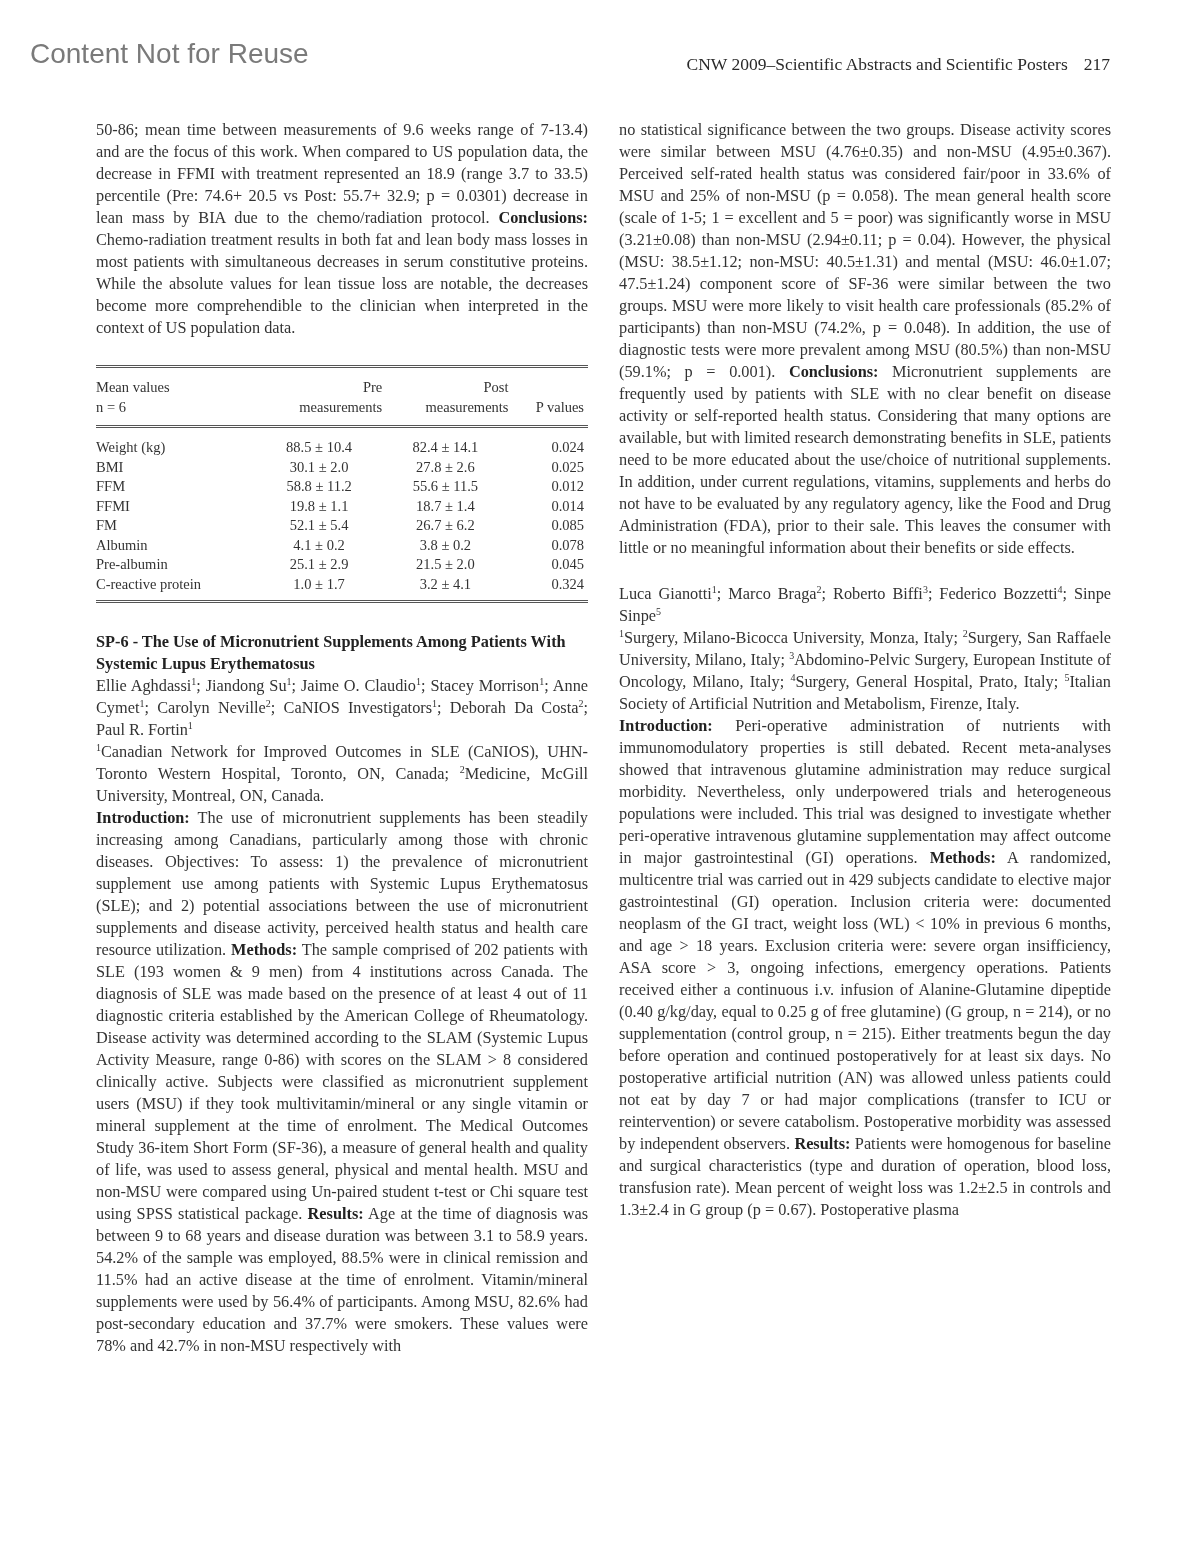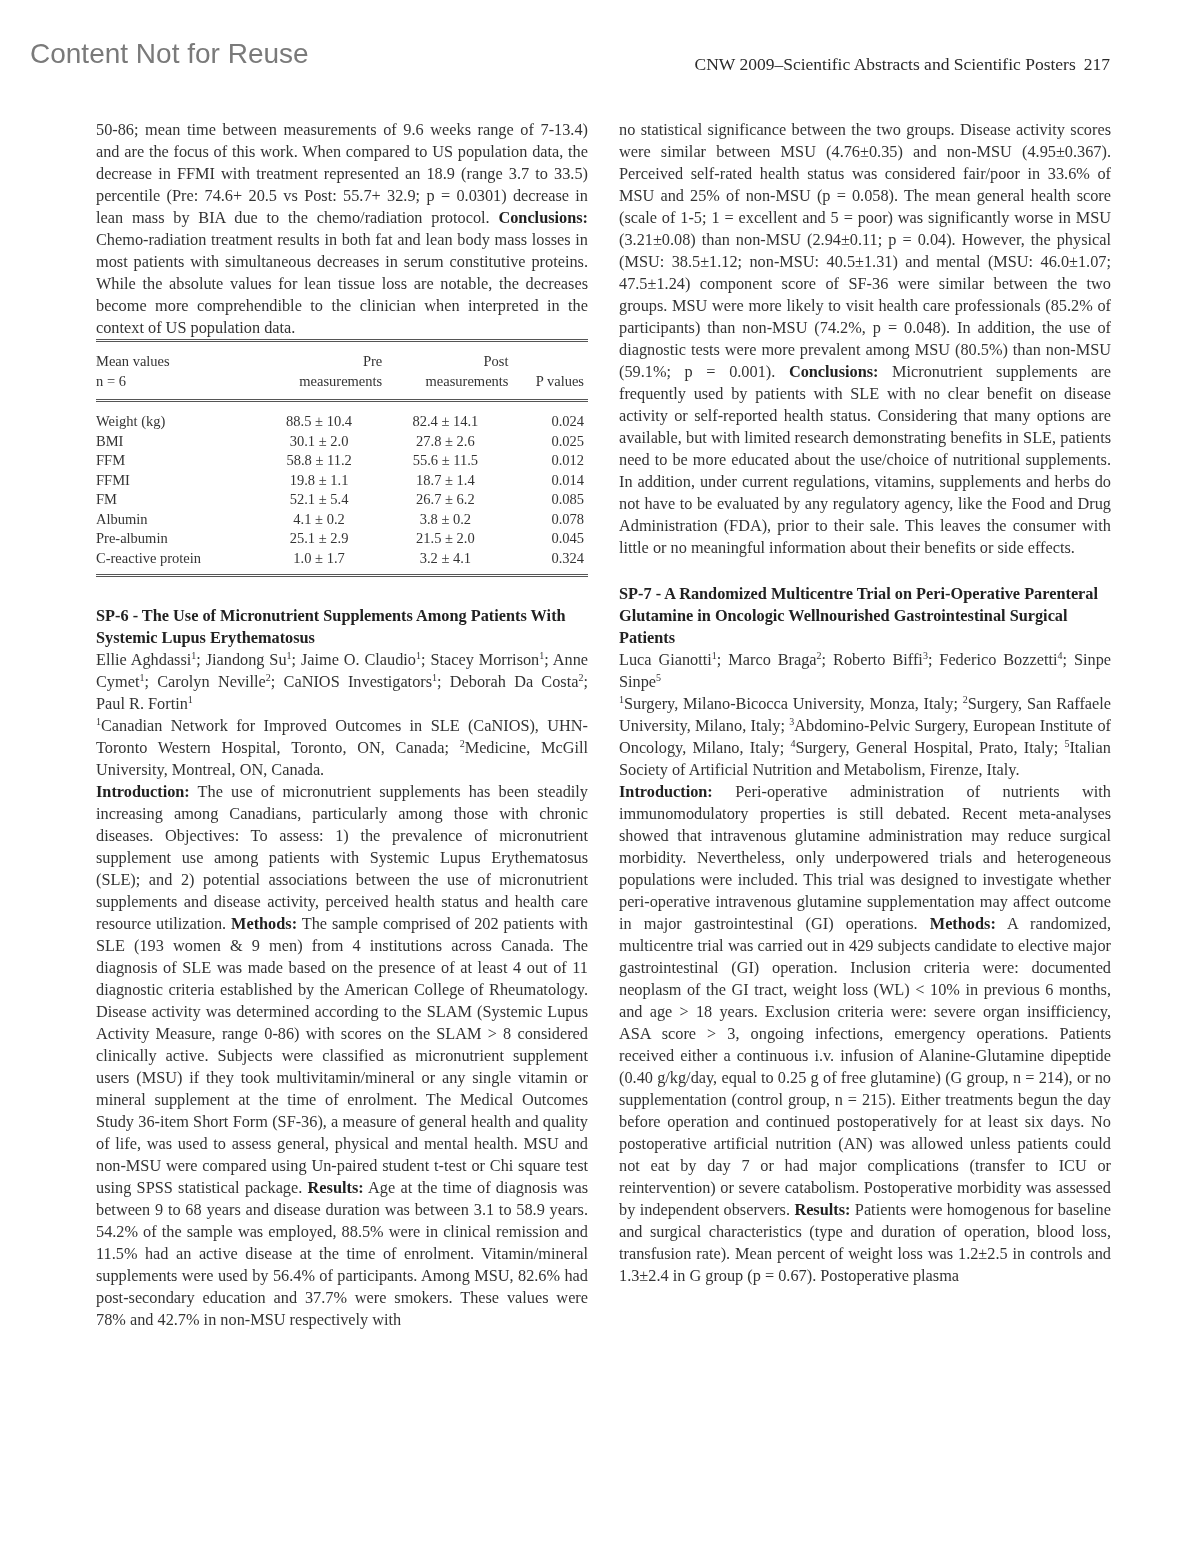--- a/index.html
+++ b/index.html
@@ -1,27 +1,27 @@
 <!DOCTYPE html>
 <html><head>
 <meta charset="utf-8">
 <style>
   html, body { margin: 0; padding: 0; background: #ffffff; }
   body { width: 1200px; height: 1558px; position: relative; overflow: hidden; color: #2a2a2a; }
   .watermark { position: absolute; left: 30px; top: 38px; font-family: "Liberation Sans", sans-serif; font-size: 28px; color: #7a7a7a; }
   .running-head { position: absolute; left: 610px; top: 54px; width: 500px; font-family: "Liberation Serif", serif; font-size: 17.5px; color: #2a2a2a; text-align: right; }
-  .running-head .pg { margin-left: 8px; }
+  .running-head .pg { margin-left: 16px; }
   .col { position: absolute; top: 119px; width: 492px; font-family: "Liberation Serif", serif; font-size: 16.3px; line-height: 22px; text-align: justify; color: #333; }
   .col-left { left: 96px; }
   .col-right { left: 619px; }
   .col p { margin: 0; }
   b { font-weight: bold; color: #222; }
   .abs-title { font-weight: bold; color: #222; text-align: left; }
   .sup { font-size: 10px; vertical-align: super; line-height: 0; }
-  table.data { width: 492px; border-collapse: collapse; font-family: "Liberation Serif", serif; font-size: 14.5px; line-height: 19.5px; color: #333; }
+  table.data { width: 492px; border-collapse: collapse; margin-top: 26px; font-family: "Liberation Serif", serif; font-size: 14.5px; line-height: 19.5px; color: #333; }
   table.data thead tr:first-child th { border-top: 3px double #555; padding-top: 10px; }
   table.data thead tr:last-child th { border-bottom: 3px double #555; padding-bottom: 8px; }
   table.data th { font-weight: normal; text-align: right; padding: 0; }
   table.data th.first, table.data td.first { text-align: left; }
   table.data th.pv, table.data td.pv { text-align: right; padding-right: 4px; }
   table.data tbody tr:first-child td { padding-top: 10px; }
   table.data tbody tr:last-child td { border-bottom: 3px double #555; padding-bottom: 6px; }
   table.data td { text-align: center; padding: 0; }
   .spacer-sm { height: 28px; }
   .gap { height: 24px; }
@@ -109,17 +109,16 @@
   <p id="sp6-authors"><span>Ellie Aghdassi</span><span class="sup">1</span>; <span>Jiandong Su</span><span class="sup">1</span>; <span>Jaime O. Claudio</span><span class="sup">1</span>; <span>Stacey Morrison</span><span class="sup">1</span>; <span>Anne Cymet</span><span class="sup">1</span>; <span>Carolyn Neville</span><span class="sup">2</span>; <span>CaNIOS Investigators</span><span class="sup">1</span>; <span>Deborah Da Costa</span><span class="sup">2</span>; <span>Paul R. Fortin</span><span class="sup">1</span></p>
   <p id="sp6-affs"><span class="sup">1</span><span>Canadian Network for Improved Outcomes in SLE (CaNIOS), UHN-Toronto Western Hospital, Toronto, ON, Canada; </span><span class="sup">2</span><span>Medicine, McGill University, Montreal, ON, Canada.</span></p>
   <p><b>Introduction:</b><span> The use of micronutrient supplements has been steadily increasing among Canadians, particularly among those with chronic diseases. Objectives: To assess: 1) the prevalence of micronutrient supplement use among patients with Systemic Lupus Erythematosus (SLE); and 2) potential associations between the use of micronutrient supplements and disease activity, perceived health status and health care resource utilization. </span><b>Methods:</b><span> The sample comprised of 202 patients with SLE (193 women &amp; 9 men) from 4 institutions across Canada. The diagnosis of SLE was made based on the presence of at least 4 out of 11 diagnostic criteria established by the American College of Rheumatology. Disease activity was determined according to the SLAM (Systemic Lupus Activity Measure, range 0-86) with scores on the SLAM &gt; 8 considered clinically active. Subjects were classified as micronutrient supplement users (MSU) if they took multivitamin/mineral or any single vitamin or mineral supplement at the time of enrolment. The Medical Outcomes Study 36-item Short Form (SF-36), a measure of general health and quality of life, was used to assess general, physical and mental health. MSU and non-MSU were compared using Un-paired student t-test or Chi square test using SPSS statistical package. </span><b>Results:</b><span> Age at the time of diagnosis was between 9 to 68 years and disease duration was between 3.1 to 58.9 years. 54.2% of the sample was employed, 88.5% were in clinical remission and 11.5% had an active disease at the time of enrolment. Vitamin/mineral supplements were used by 56.4% of participants. Among MSU, 82.6% had post-secondary education and 37.7% were smokers. These values were 78% and 42.7% in non-MSU respectively with</span></p>
 </div>
 
 <div class="col col-right">
   <p><span>no statistical significance between the two groups. Disease activity scores were similar between MSU (4.76±0.35) and non-MSU (4.95±0.367). Perceived self-rated health status was considered fair/poor in 33.6% of MSU and 25% of non-MSU (p = 0.058). The mean general health score (scale of 1-5; 1 = excellent and 5 = poor) was significantly worse in MSU (3.21±0.08) than non-MSU (2.94±0.11; p = 0.04). However, the physical (MSU: 38.5±1.12; non-MSU: 40.5±1.31) and mental (MSU: 46.0±1.07; 47.5±1.24) component score of SF-36 were similar between the two groups. MSU were more likely to visit health care professionals (85.2% of participants) than non-MSU (74.2%, p = 0.048). In addition, the use of diagnostic tests were more prevalent among MSU (80.5%) than non-MSU (59.1%; p = 0.001). </span><b>Conclusions:</b><span> Micronutrient supplements are frequently used by patients with SLE with no clear benefit on disease activity or self-reported health status. Considering that many options are available, but with limited research demonstrating benefits in SLE, patients need to be more educated about the use/choice of nutritional supplements. In addition, under current regulations, vitamins, supplements and herbs do not have to be evaluated by any regulatory agency, like the Food and Drug Administration (FDA), prior to their sale. This leaves the consumer with little or no meaningful information about their benefits or side effects.</span></p>
 
   <div class="gap"></div>
 
-  <p class="abs-title">SP-7 - A Randomized Multicentre Trial on Peri-Operative Parenteral Glutamine in Oncologic Wellnourished Gastrointestinal Surgical Patients</p>
   <p id="sp7-authors"><span>Luca Gianotti</span><span class="sup">1</span>; <span>Marco Braga</span><span class="sup">2</span>; <span>Roberto Biffi</span><span class="sup">3</span>; <span>Federico Bozzetti</span><span class="sup">4</span>; <span>Sinpe Sinpe</span><span class="sup">5</span></p>
   <p id="sp7-affs"><span class="sup">1</span><span>Surgery, Milano-Bicocca University, Monza, Italy; </span><span class="sup">2</span><span>Surgery, San Raffaele University, Milano, Italy; </span><span class="sup">3</span><span>Abdomino-Pelvic Surgery, European Institute of Oncology, Milano, Italy; </span><span class="sup">4</span><span>Surgery, General Hospital, Prato, Italy; </span><span class="sup">5</span><span>Italian Society of Artificial Nutrition and Metabolism, Firenze, Italy.</span></p>
   <p><b>Introduction:</b><span> Peri-operative administration of nutrients with immunomodulatory properties is still debated. Recent meta-analyses showed that intravenous glutamine administration may reduce surgical morbidity. Nevertheless, only underpowered trials and heterogeneous populations were included. This trial was designed to investigate whether peri-operative intravenous glutamine supplementation may affect outcome in major gastrointestinal (GI) operations. </span><b>Methods:</b><span> A randomized, multicentre trial was carried out in 429 subjects candidate to elective major gastrointestinal (GI) operation. Inclusion criteria were: documented neoplasm of the GI tract, weight loss (WL) &lt; 10% in previous 6 months, and age &gt; 18 years. Exclusion criteria were: severe organ insifficiency, ASA score &gt; 3, ongoing infections, emergency operations. Patients received either a continuous i.v. infusion of Alanine-Glutamine dipeptide (0.40 g/kg/day, equal to 0.25 g of free glutamine) (G group, n = 214), or no supplementation (control group, n = 215). Either treatments begun the day before operation and continued postoperatively for at least six days. No postoperative artificial nutrition (AN) was allowed unless patients could not eat by day 7 or had major complications (transfer to ICU or reintervention) or severe catabolism. Postoperative morbidity was assessed by independent observers. </span><b>Results:</b><span> Patients were homogenous for baseline and surgical characteristics (type and duration of operation, blood loss, transfusion rate). Mean percent of weight loss was 1.2±2.5 in controls and 1.3±2.4 in G group (p = 0.67). Postoperative plasma</span></p>
 </div>
 
 </body></html>

